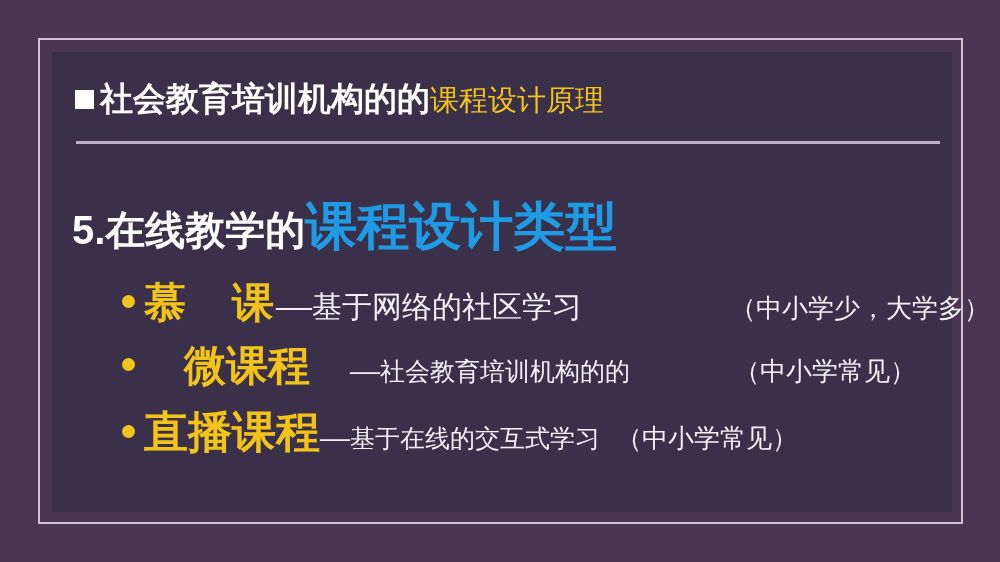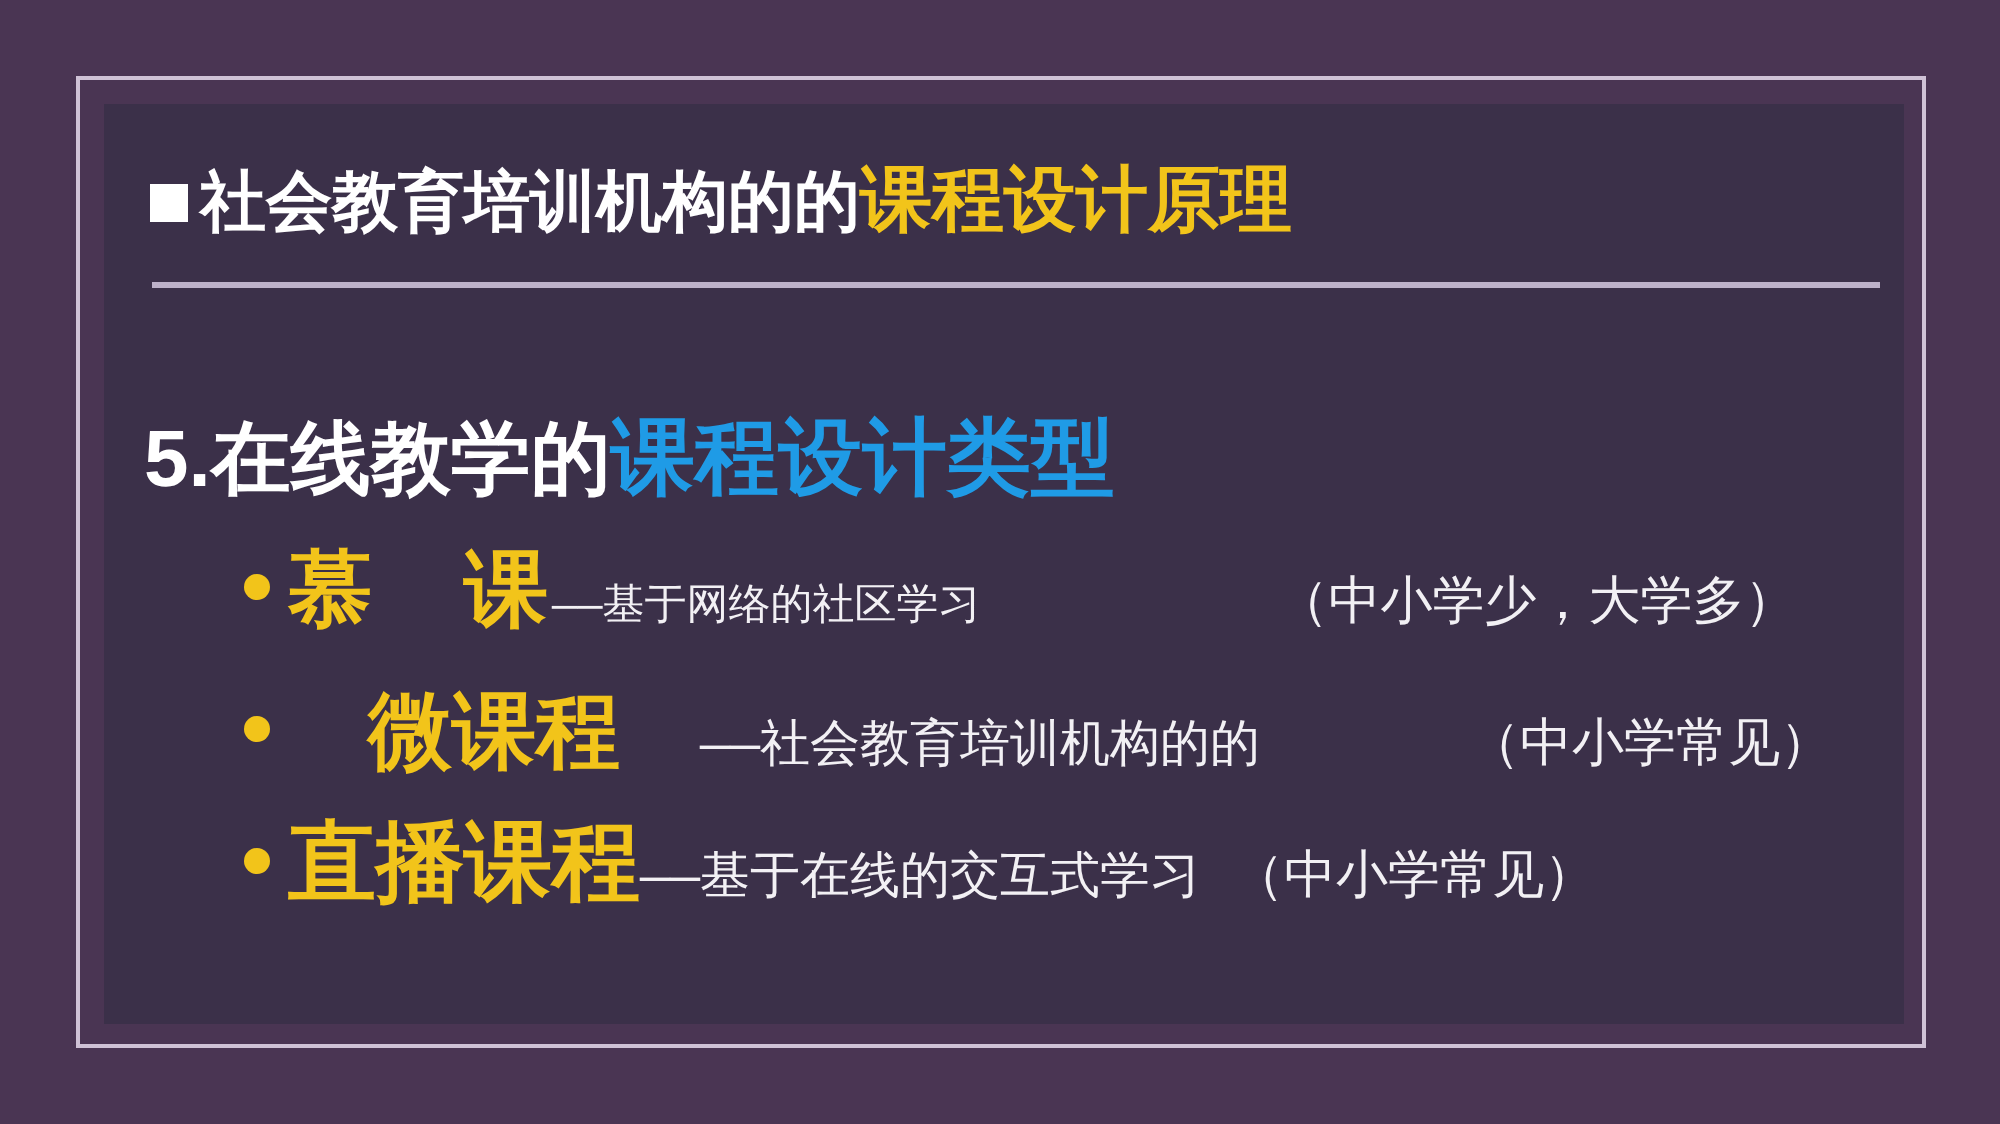--- a/index.html
+++ b/index.html
@@ -73,22 +73,22 @@
     top: -1px;
   }
   .heading-white {
     font-size: 33px;
     font-weight: bold;
     color: #ffffff;
     letter-spacing: 0px;
     line-height: 1;
   }
   .heading-gold {
-    font-size: 36px;
-    font-weight: bold;
+    font-size: 29px;
+    font-weight: normal;
     color: #f2c41a;
     letter-spacing: 0px;
     line-height: 1;
   }
 
   #title-rule {
     position: absolute;
     left: 76px;
     top: 141px;
     width: 864px;
@@ -106,21 +106,21 @@
     white-space: nowrap;
   }
   .sub-white {
     font-size: 40px;
     font-weight: bold;
     color: #ffffff;
     line-height: 1;
     margin-top: 40px;
   }
   .sub-blue {
-    font-size: 42px;
+    font-size: 52px;
     font-weight: bold;
     color: #1f9be6;
     line-height: 1;
   }
 
   
   .bullet-row {
     position: absolute;
     display: flex;
     align-items: baseline;
@@ -150,21 +150,21 @@
   }
   .note {
     color: #f2f0f4;
     font-weight: normal;
     line-height: 1;
   }
 
   
   #bullet-row-1 { left: 122px; top: 262px; }
   #bullet-row-1 .term { font-size: 42px; letter-spacing: 2px; }
-  #bullet-row-1 .dash-desc { font-size: 21px; margin-top: 32px; }
+  #bullet-row-1 .dash-desc { font-size: 30px; margin-top: 32px; }
   #bullet-row-1 .note { font-size: 26px; }
   #bullet-row-1 .gap { display: inline-block; width: 148px; }
 
   
   #bullet-row-2 { left: 122px; top: 348px; gap: 40px; }
   #bullet-row-2 .term { font-size: 42px; }
   #bullet-row-2 .dash-desc { font-size: 25px; }
   #bullet-row-2 .note { font-size: 26px; }
   #bullet-row-2 .gap { display: inline-block; width: 24px; }
 

